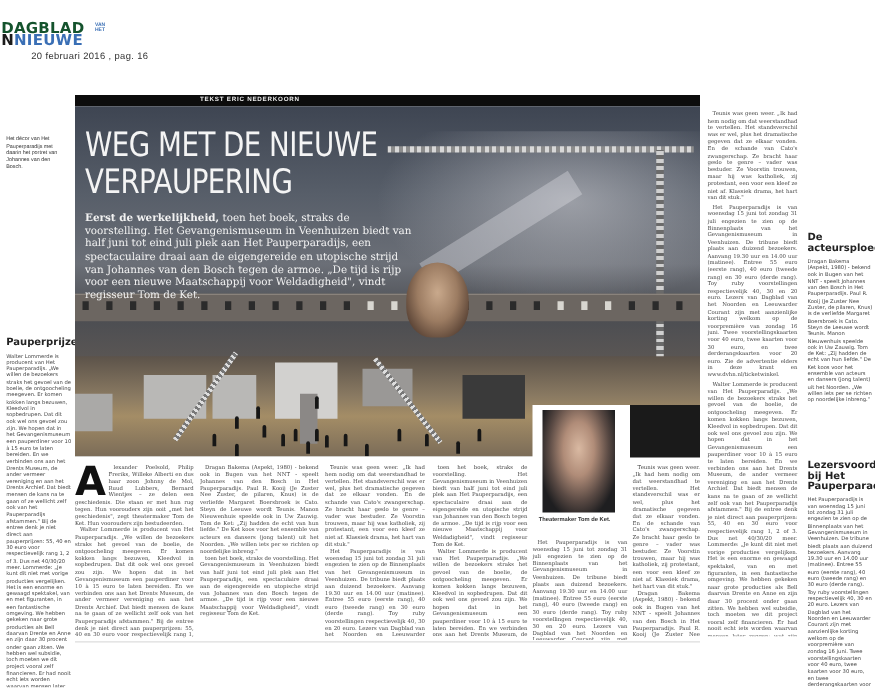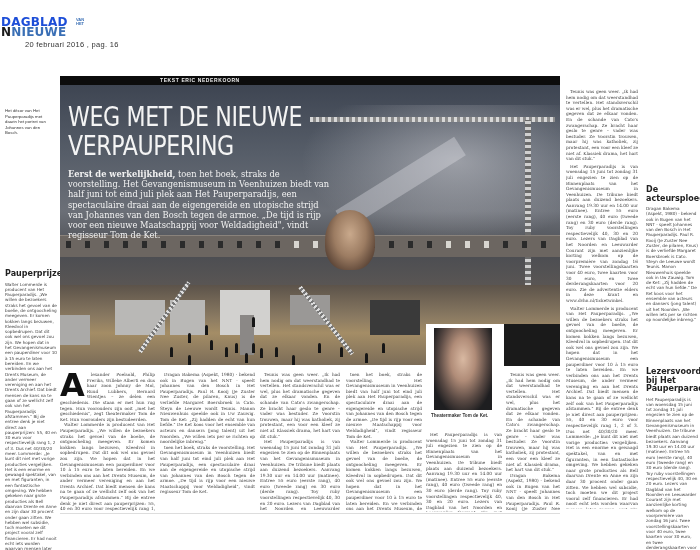--- a/index.html
+++ b/index.html
@@ -2,21 +2,21 @@
 <html><head>
 <meta charset="utf-8">
 <style>
   * { box-sizing: border-box; margin: 0; padding: 0; }
   html, body { width: 700px; height: 550px; background: #ffffff; overflow: hidden; }
   body { position: relative; font-family: "Liberation Sans", sans-serif; color: #222; }
 
   
   .logo { position: absolute; left: 1px; top: 17px; line-height: 10px; }
   .logo .l1, .logo .l2 { font-family: "DejaVu Sans", sans-serif; font-weight: bold; font-size: 12px; letter-spacing: 0.2px; display: block; }
-  .logo .l1 { color: #1d4ed8; }
+  .logo .l1 { color: #14532d; }
   .logo .l1 .blue, .logo .l2 .blue { color: #3a6fb5; }
   .logo .tag { position: absolute; left: 75px; top: 1px; font-size: 4px; line-height: 4px; color: #3a6fb5; font-weight: bold; width: 12px; }
   .dateline { position: absolute; left: 25px; top: 40px; font-size: 7.5px; color: #333; letter-spacing: 0.3px; }
 
   
   .spread { position: absolute; left: 60px; top: 76px; width: 580px; height: 440px; }
   .topbar { position: absolute; left: 0; top: 0; width: 500px; height: 9px; background: #0c0c0c; }
   .topbar .credit { position: absolute; left: 100px; top: 1px; font-size: 5px; color: #eee; font-weight: bold; letter-spacing: 0.6px; }
 
   

